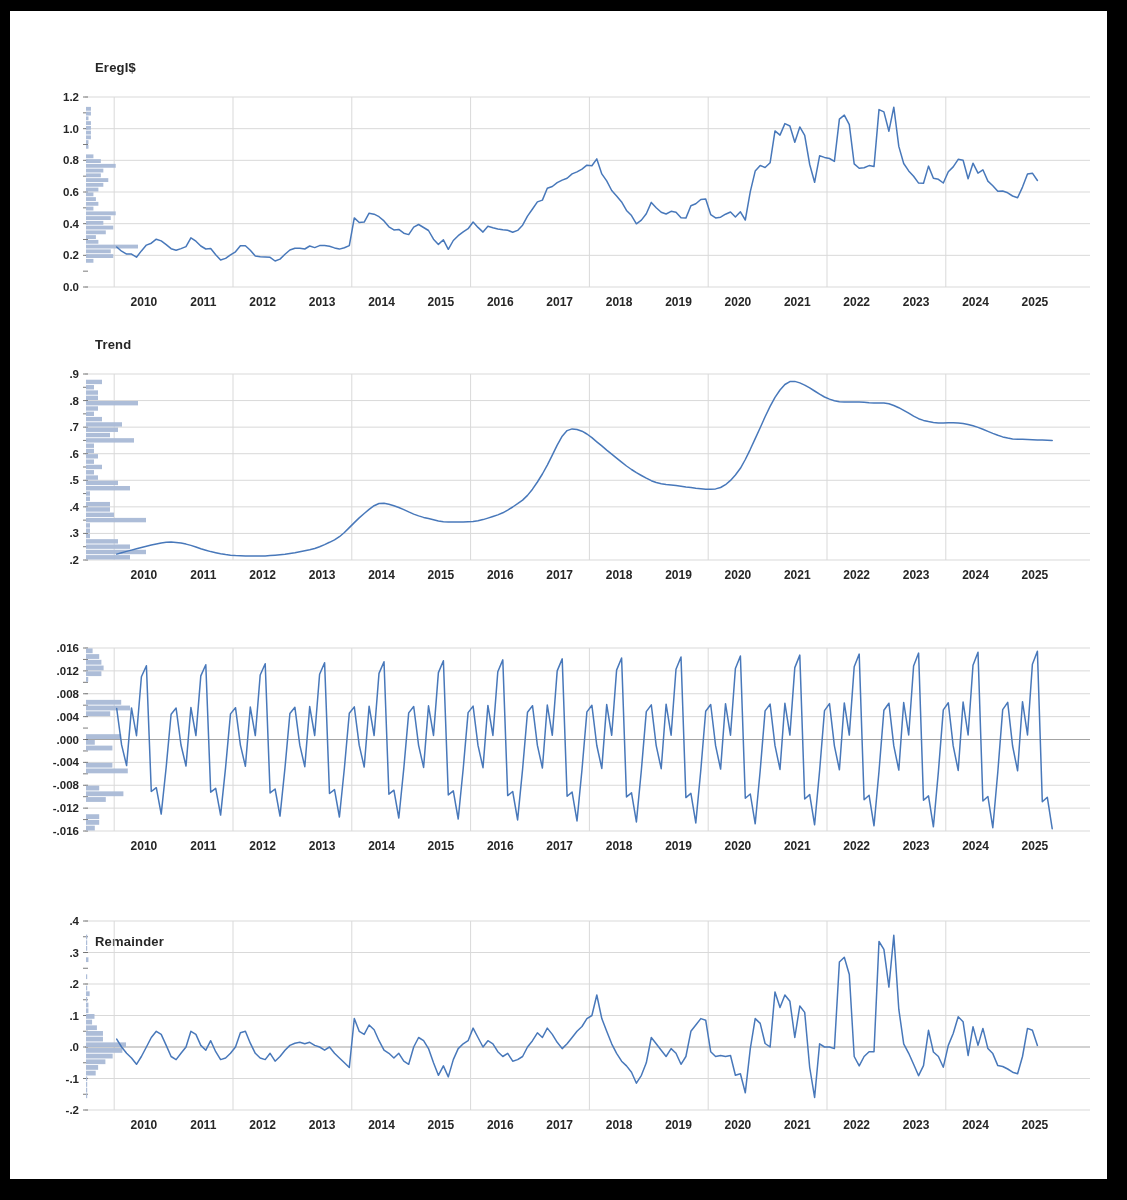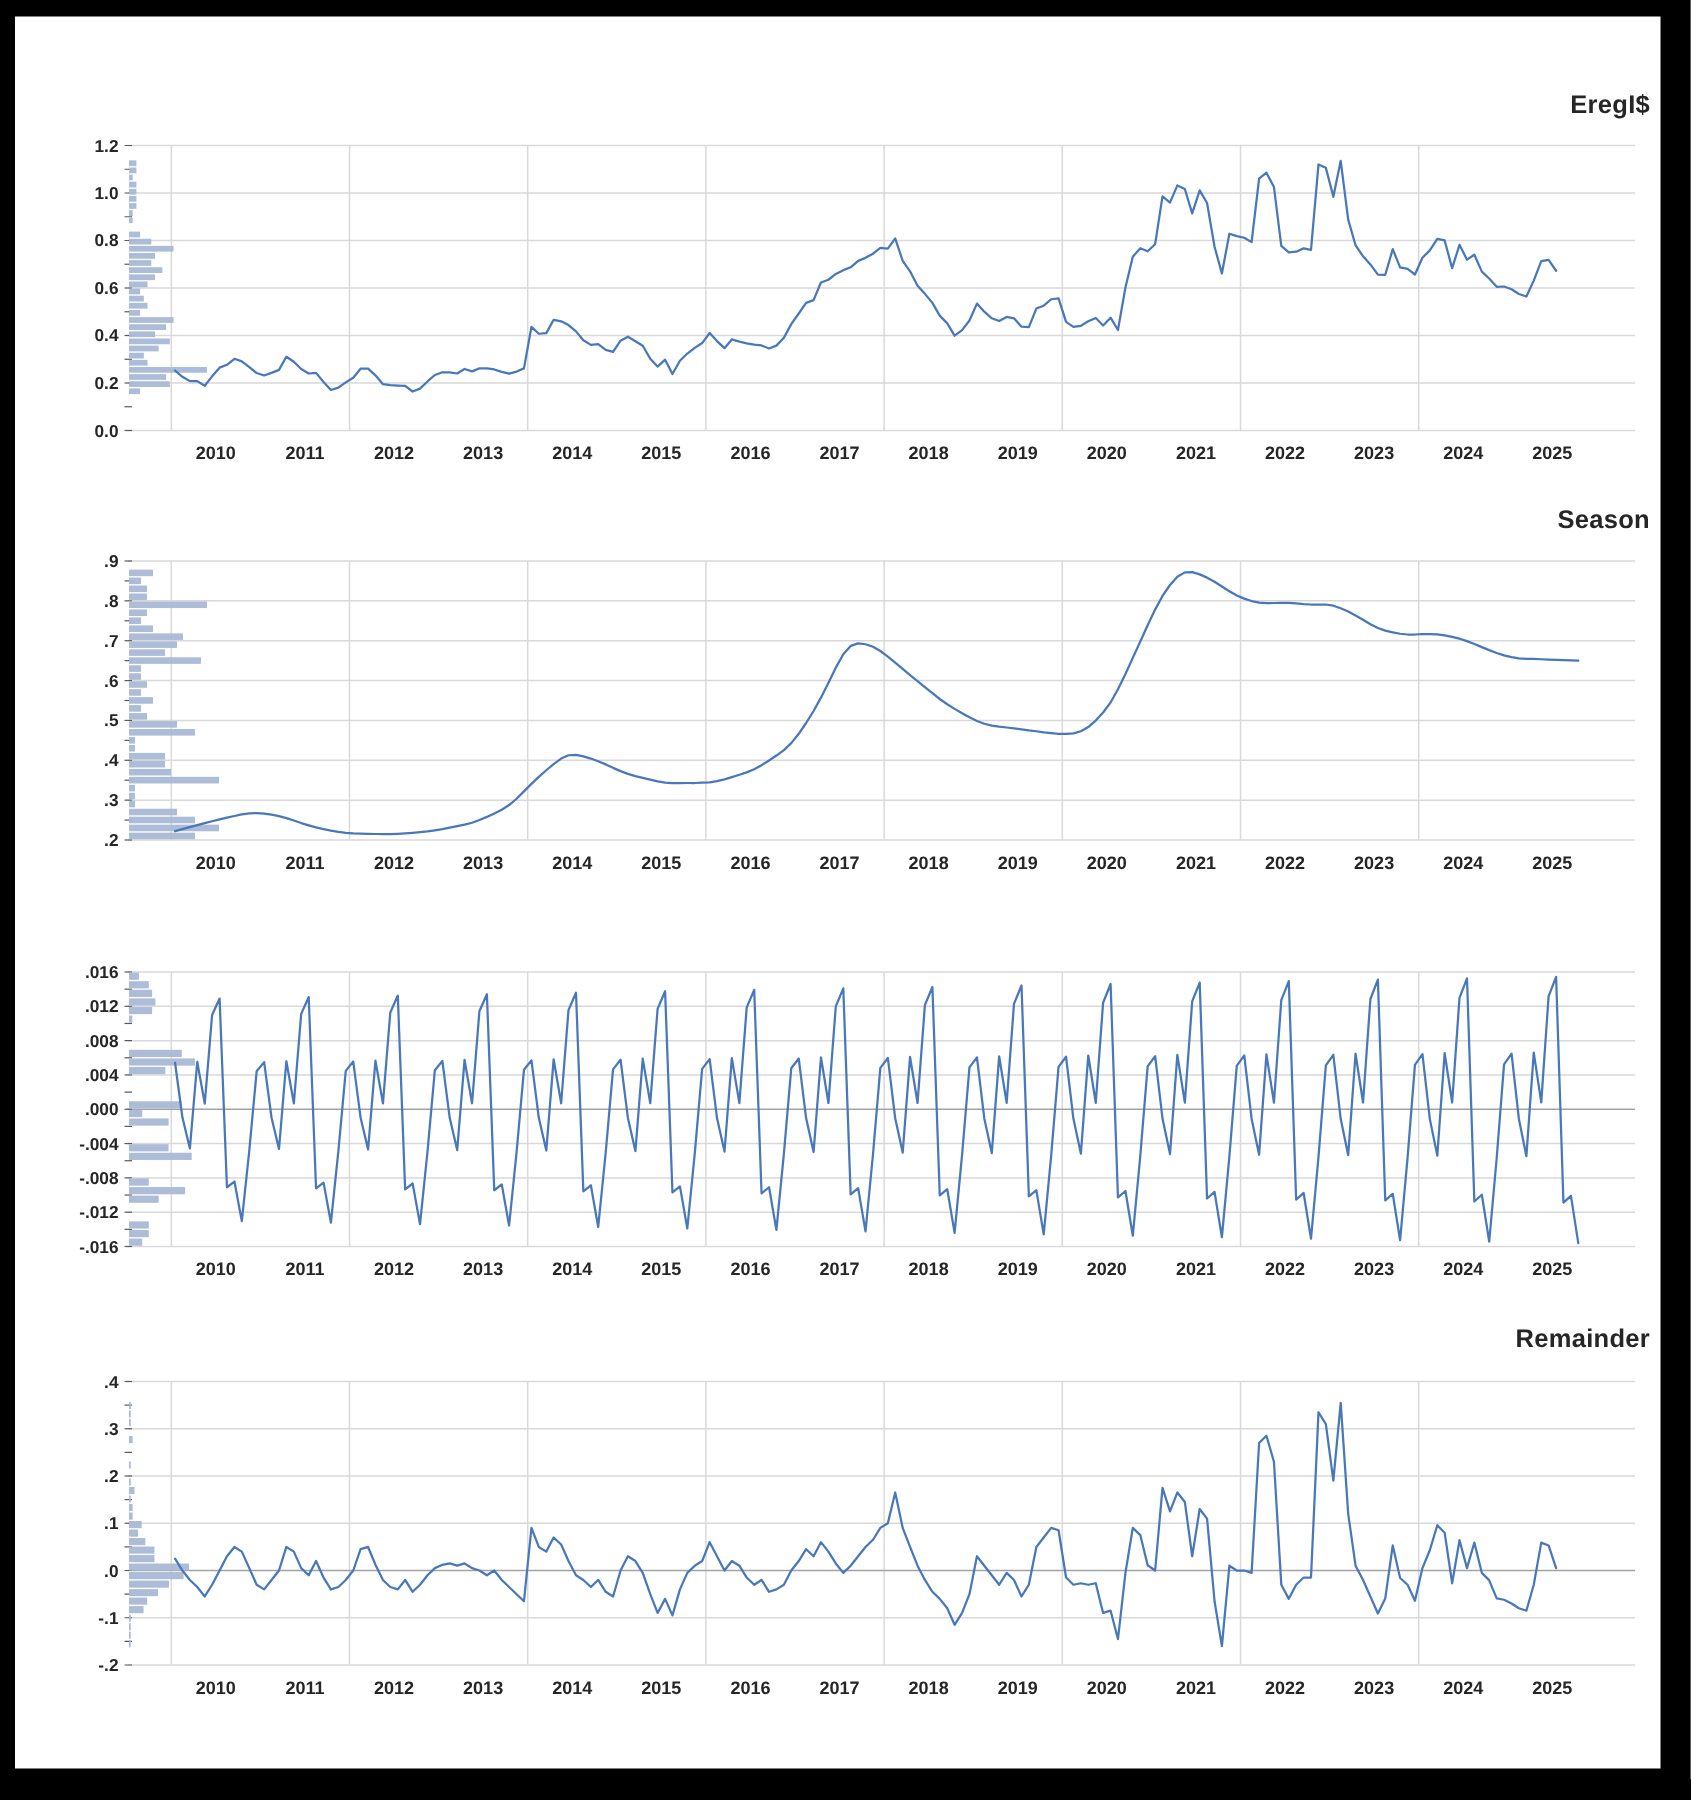--- a/index.html
+++ b/index.html
@@ -12,39 +12,39 @@
   }
   .canvas{
     position:absolute;
     left:10px;top:11px;
     width:1097px;height:1168px;
     background:#ffffff;
   }
   .panel-title{
     position:absolute;
     left:85px;width:1005px;
-    text-align:right;
-    font-size:17px;
+    text-align:left;
+    font-size:13px;
     font-weight:600;
     color:#262626;
     letter-spacing:0.2px;
   }
   svg text{
     font-family:"Liberation Sans", sans-serif;
   }
 </style>
 </head>
 <body>
 
 <div class="frame">
   <div class="canvas">
 
     <div class="panel-title" style="top:49px">EregI$</div>
-    <div class="panel-title" style="top:326px">Season</div>
-    <div class="panel-title" style="top:872px">Remainder</div>
+    <div class="panel-title" style="top:326px">Trend</div>
+    <div class="panel-title" style="top:923px">Remainder</div>
 
     <svg id="chart" width="1097" height="1168" viewBox="10 11 1097 1168" style="position:absolute;left:0;top:0">
         <g>
           <line x1="114.2" x2="114.2" y1="97" y2="287" stroke="#d9d9d9" stroke-width="1"></line>
           <line x1="233" x2="233" y1="97" y2="287" stroke="#d9d9d9" stroke-width="1"></line>
           <line x1="351.8" x2="351.8" y1="97" y2="287" stroke="#d9d9d9" stroke-width="1"></line>
           <line x1="470.59999999999997" x2="470.59999999999997" y1="97" y2="287" stroke="#d9d9d9" stroke-width="1"></line>
           <line x1="589.4" x2="589.4" y1="97" y2="287" stroke="#d9d9d9" stroke-width="1"></line>
           <line x1="708.2" x2="708.2" y1="97" y2="287" stroke="#d9d9d9" stroke-width="1"></line>
           <line x1="827" x2="827" y1="97" y2="287" stroke="#d9d9d9" stroke-width="1"></line>

